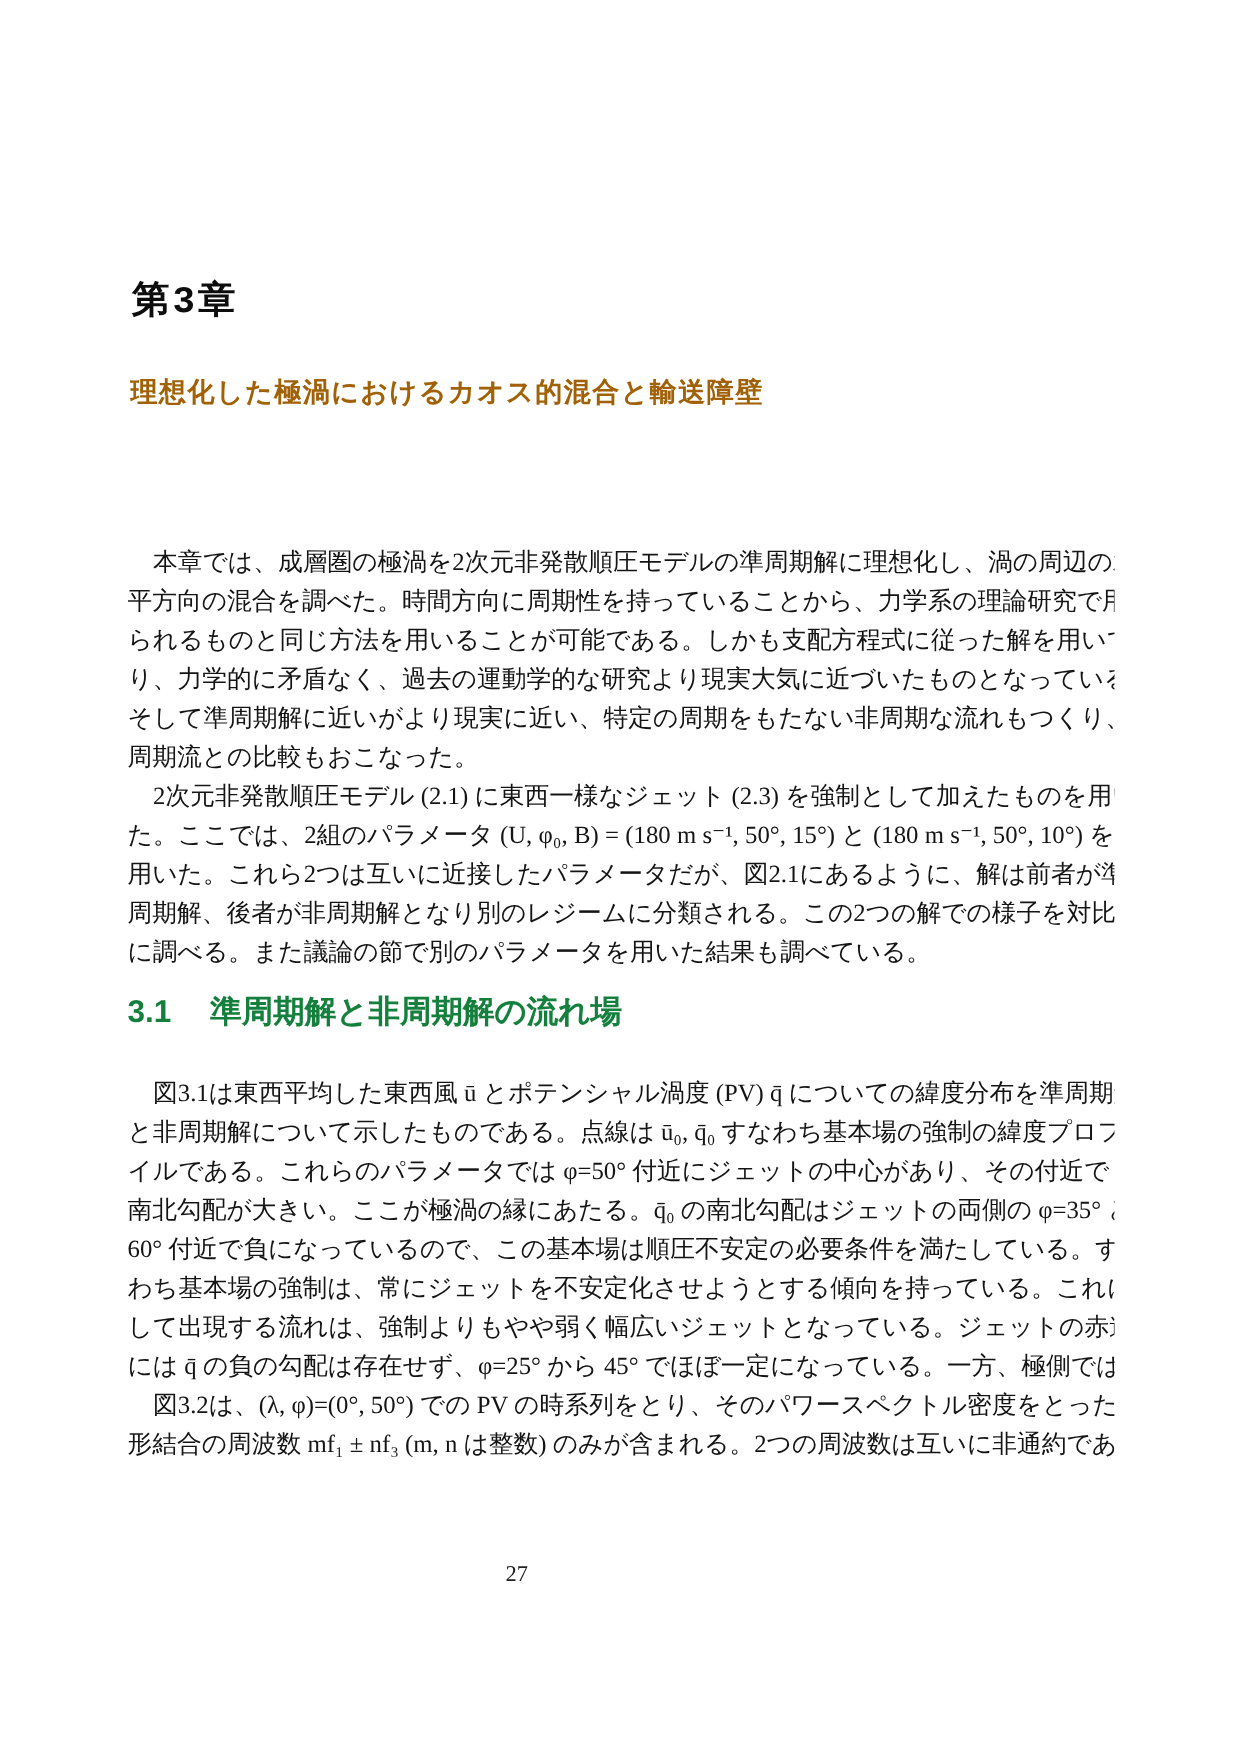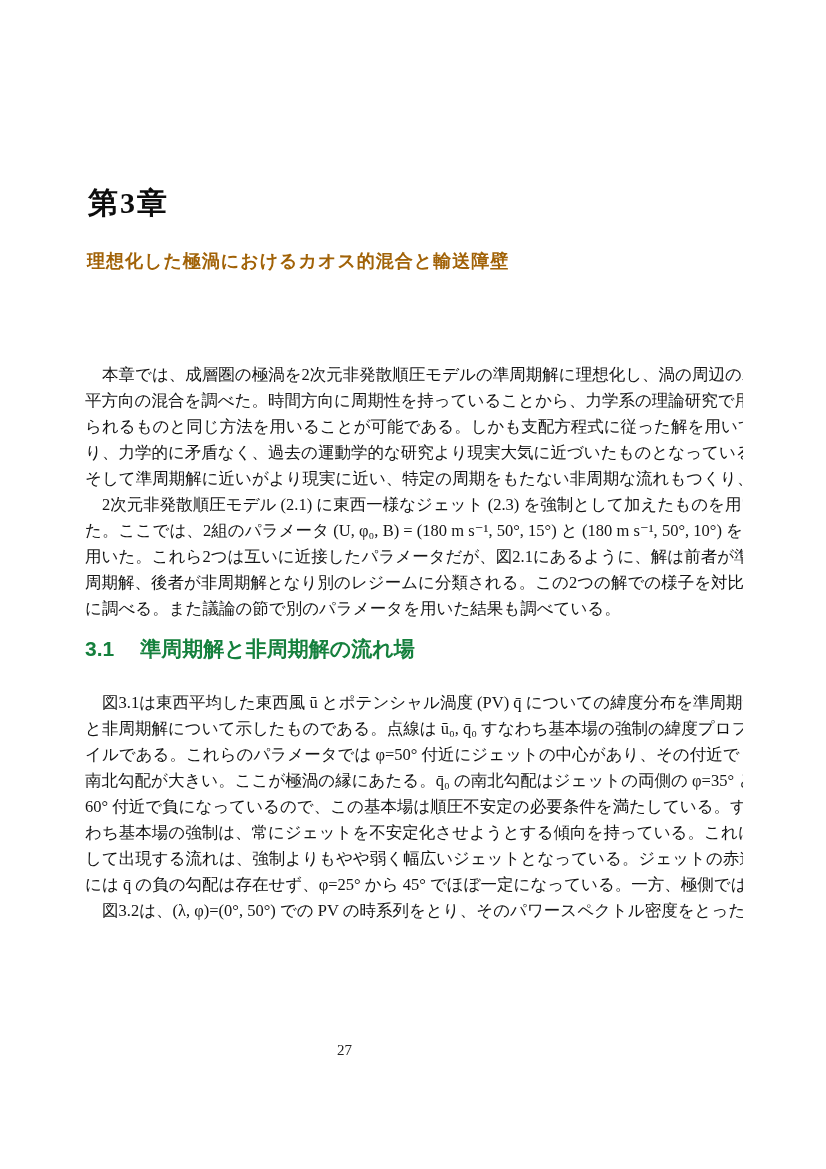--- a/index.html
+++ b/index.html
@@ -12,23 +12,23 @@
     width: 826px;
     height: 1169px;
     background: #ffffff;
     color: #111111;
     overflow: hidden;
   }
   .chapter-label {
     position: absolute;
     left: 88px;
     top: 183px;
-    font-family: Liberation Serif, serif;
+    font-family: Liberation Mono, monospace;
     font-weight: bold;
-    font-size: 30px;
+    font-size: 25px;
     letter-spacing: 2px;
     color: #0d0d0d;
   }
   .chapter-title {
     position: absolute;
     left: 87px;
     top: 249px;
     width: 660px;
     font-family: "Liberation Sans", "DejaVu Sans", sans-serif;
     font-weight: bold;
@@ -93,20 +93,21 @@
   <div class="chapter-title">理想化した極渦におけるカオス的混合と輸送障壁</div>
 
   <div class="textblock">
 
     <div class="para short-last">
         <div class="line">本章では、成層圏の極渦を2次元非発散順圧モデルの準周期解に理想化し、渦の周辺の水</div>
         <div class="line">平方向の混合を調べた。時間方向に周期性を持っていることから、力学系の理論研究で用い</div>
         <div class="line">られるものと同じ方法を用いることが可能である。しかも支配方程式に従った解を用いてお</div>
         <div class="line">り、力学的に矛盾なく、過去の運動学的な研究より現実大気に近づいたものとなっている。</div>
         <div class="line">そして準周期解に近いがより現実に近い、特定の周期をもたない非周期な流れもつくり、準</div>
+        <div class="line">周期流との比較もおこなった。</div>
       </div>
 
     <div class="para short-last">
         <div class="line">2次元非発散順圧モデル (2.1) に東西一様なジェット (2.3) を強制として加えたものを用い</div>
         <div class="line">た。ここでは、2組のパラメータ (U, φ₀, B) = (180 m s⁻¹, 50°, 15°) と (180 m s⁻¹, 50°, 10°) を</div>
         <div class="line">用いた。これら2つは互いに近接したパラメータだが、図2.1にあるように、解は前者が準</div>
         <div class="line">周期解、後者が非周期解となり別のレジームに分類される。この2つの解での様子を対比的</div>
         <div class="line">に調べる。また議論の節で別のパラメータを用いた結果も調べている。</div>
       </div>
 
@@ -121,19 +122,20 @@
         <div class="line">イルである。これらのパラメータでは φ=50° 付近にジェットの中心があり、その付近で q̄₀ の</div>
         <div class="line">南北勾配が大きい。ここが極渦の縁にあたる。q̄₀ の南北勾配はジェットの両側の φ=35° と</div>
         <div class="line">60° 付近で負になっているので、この基本場は順圧不安定の必要条件を満たしている。すな</div>
         <div class="line">わち基本場の強制は、常にジェットを不安定化させようとする傾向を持っている。これに対</div>
         <div class="line">して出現する流れは、強制よりもやや弱く幅広いジェットとなっている。ジェットの赤道側</div>
         <div class="line">には q̄ の負の勾配は存在せず、φ=25° から 45° でほぼ一定になっている。一方、極側では負</div>
       </div>
 
     <div class="para">
         <div class="line">図3.2は、(λ, φ)=(0°, 50°) での PV の時系列をとり、そのパワースペクトル密度をとったも</div>
+        <div class="line">形結合の周波数 mf₁ ± nf₃ (m, n は整数) のみが含まれる。2つの周波数は互いに非通約であ</div>
       </div>
 
   </div>
 
   <div class="page-number">27</div>
 
 </div>
 
 </body></html>

